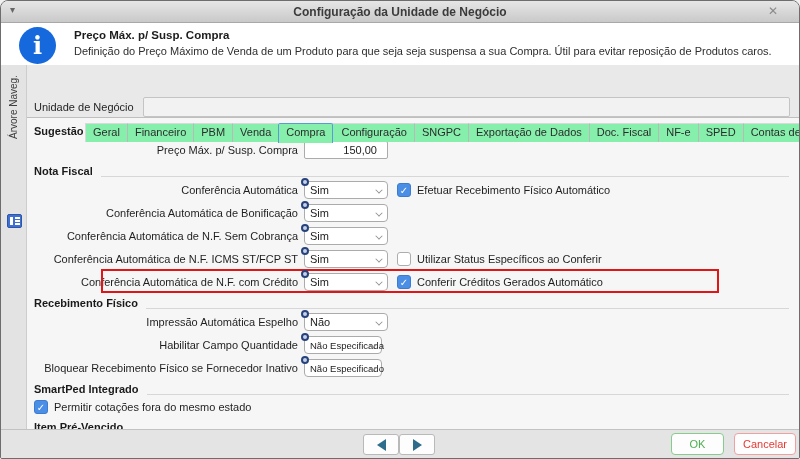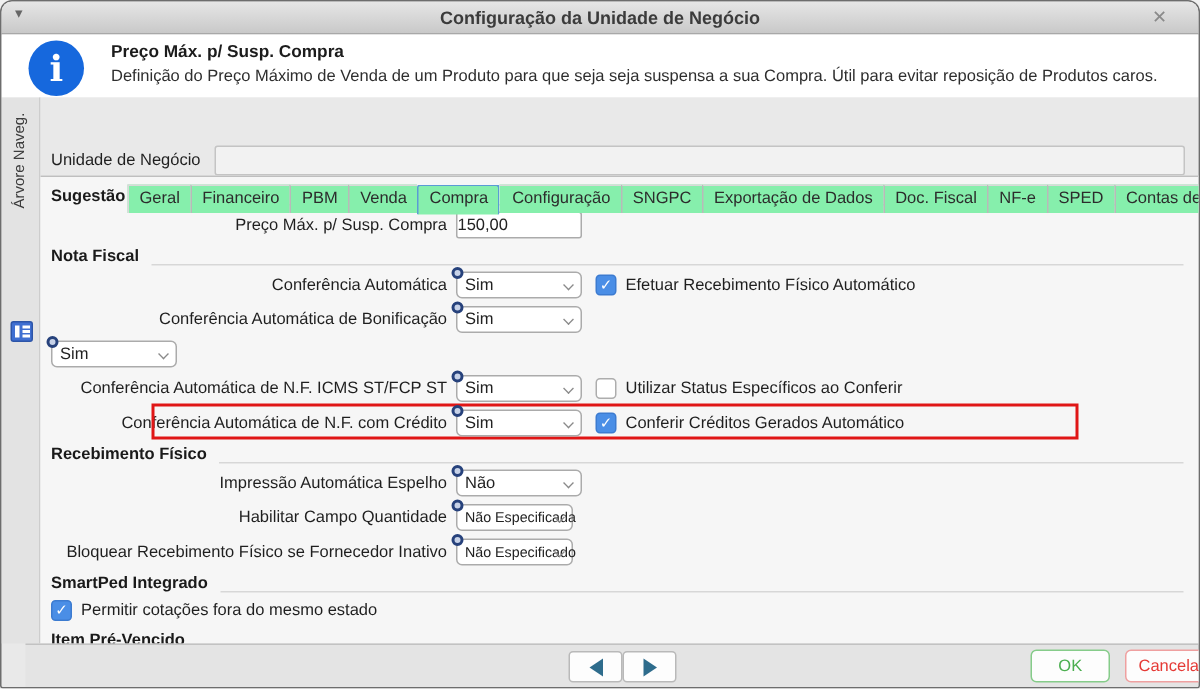--- a/index.html
+++ b/index.html
@@ -70,24 +70,24 @@
   .cb.on { background:#4a8ee6; border-color:#3c7bd0; }
   .cb.on:before { content:"✓"; font-weight:bold; }
   .cb-label { margin-left:6px; font-size:11px; color:#1f1f1f; white-space:nowrap; }
 
   .hl { position:absolute; left:67px; top:-3px; width:618px; height:24px; border:2px solid #e01616; pointer-events:none; }
 
   .plain-cb-row { display:flex; align-items:center; height:18px; margin:1px 0 3px 0; }
 
   .short-input { width:40px; height:18px; background:#fff; border:1px solid #bdbdbd; border-radius:2px; font-size:11px; padding:0 3px; }
   .num-input { width:84px; height:18px; background:#fff; border:1px solid #ababab; border-radius:2px;
-    font-size:11px; text-align:left; padding:0 0; color:#222; }
-
-  
-  .footer { position:absolute; bottom:0; left:16px; right:0; height:29px; background:#e4e4e4; border-top:1px solid #c2c2c2; }
+    font-size:11px; text-align:right; padding:0 10px; color:#222; }
+
+  
+  .footer { position:absolute; bottom:0; left:0; right:0; height:29px; background:#e4e4e4; border-top:1px solid #c2c2c2; }
   .navbtn { position:absolute; top:4px; width:36px; height:21px; background:#fdfdfd; border:1px solid #b9b9b9; border-radius:3px;
     display:flex; align-items:center; justify-content:center; cursor:default; }
   .navbtn.prev { left:362px; } .navbtn.next { left:398px; }
   .tri-l { width:0; height:0; border-top:6px solid transparent; border-bottom:6px solid transparent; border-right:9px solid #2e6c8c; }
   .tri-r { width:0; height:0; border-top:6px solid transparent; border-bottom:6px solid transparent; border-left:9px solid #2e6c8c; }
   .btn { position:absolute; top:3px; height:22px; border-radius:4px; background:#fdfdfd;
     font-size:11px; display:flex; align-items:center; justify-content:center; cursor:default; }
   .btn.ok { left:670px; width:53px; border:1px solid #86cc8a; color:#4caf50; }
   .btn.cancel { left:733px; width:62px; border:1px solid #efa0a0; color:#e53935; }
 </style>
@@ -168,20 +168,21 @@
       <div class="frow">
         <span class="flabel">Conferência Automática de Bonificação</span>
         <div class="select w84">
           <span class="badge"></span>
           <span>Sim</span>
           <span class="chev"></span>
         </div>
       </div>
 
       <div class="frow">
+        <span class="flabel">Conferência Automática de N.F. Sem Cobrança</span>
         <div class="select w84">
           <span class="badge"></span>
           <span>Sim</span>
           <span class="chev"></span>
         </div>
       </div>
 
       <div class="frow">
         <span class="flabel">Conferência Automática de N.F. ICMS ST/FCP ST</span>
         <div class="select w84">

